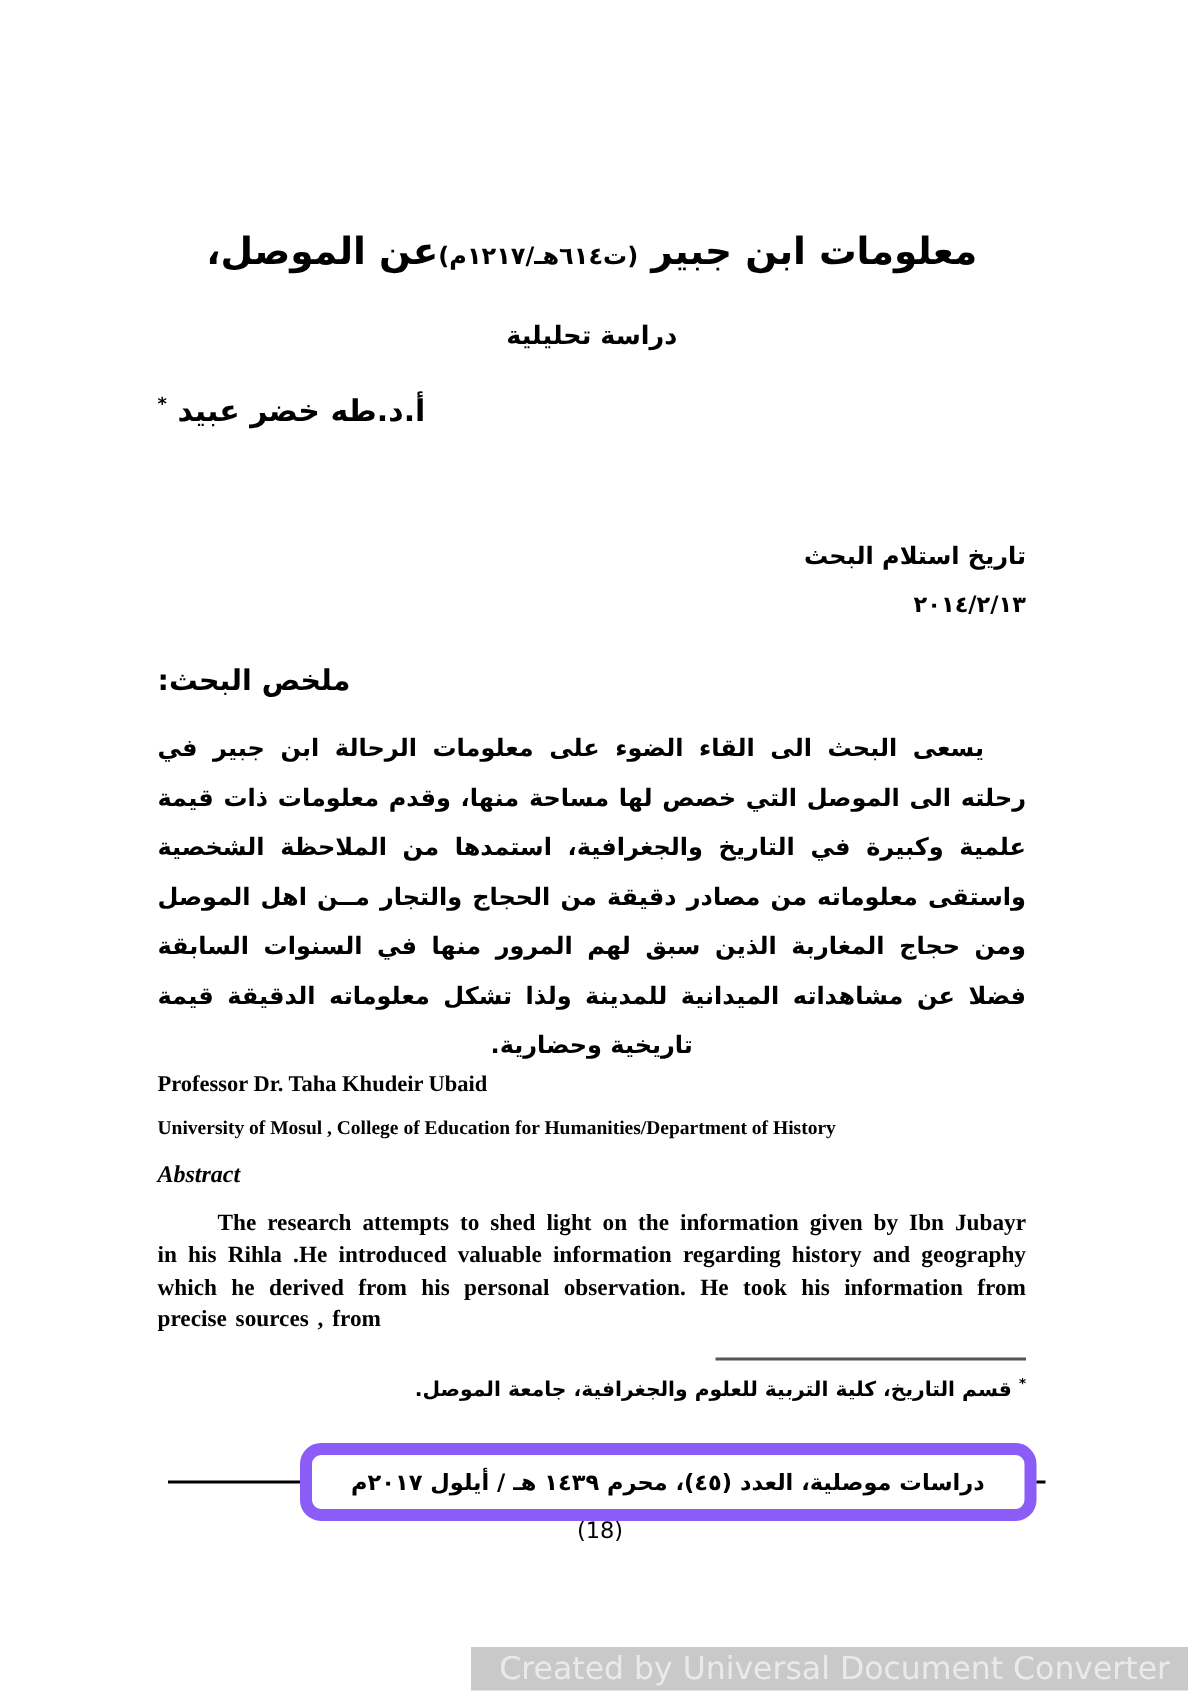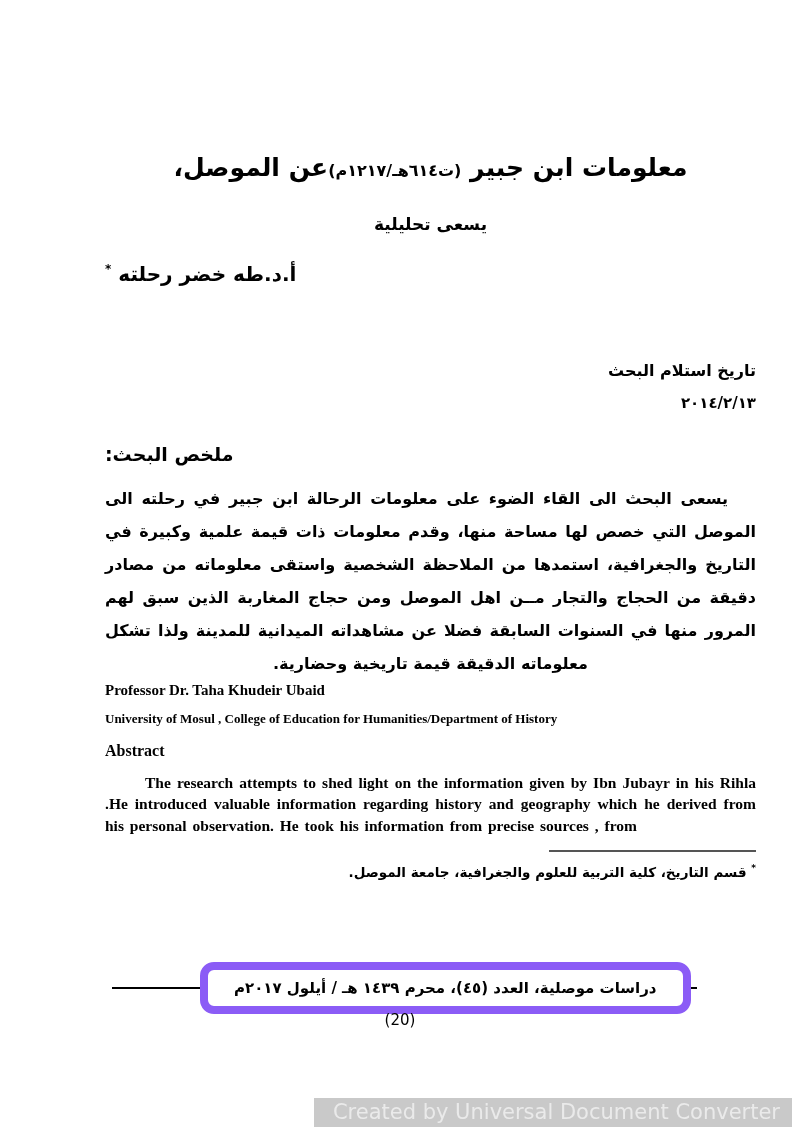--- a/index.html
+++ b/index.html
@@ -6,21 +6,21 @@
   html, body { background: #ffffff; }
   body { width: 800px; font-synthesis: weight; }
   .page {
     position: relative;
     width: 800px;
     height: 1132px;
     background: #ffffff;
     color: #000000;
     overflow: hidden;
   }
-  .content { padding: 0 44px 0 105px; }
+  .content { padding: 0 116px 0 105px; }
 
   .ar { font-family: "DejaVu Sans", sans-serif; font-weight: bold; direction: rtl; }
   .en { font-family: "Liberation Serif", serif; font-weight: bold; direction: ltr; }
 
   .doc-title {
     padding-top: 148px;
     text-align: center;
     font-size: 25px;
     line-height: 40px;
   }
@@ -70,21 +70,21 @@
 
   .en-title {
     margin-top: 8px;
     text-align: center;
     font-size: 17px;
     line-height: 32px;
   }
 
   .en-author { font-size: 15px; line-height: 20px; }
   .en-affiliation { margin-top: 10px; font-size: 13px; line-height: 18px; }
-  .en-abstract-heading { margin-top: 12px; font-size: 16px; line-height: 22px; }
+  .en-abstract-heading { margin-top: 12px; font-size: 16px; line-height: 22px; font-style: italic; }
 
   .en-abstract-text {
     margin-top: 10px;
     font-size: 15.5px;
     line-height: 21.5px;
     text-align: justify;
     text-indent: 40px;
     word-spacing: 2px;
   }
 
@@ -149,23 +149,23 @@
   }
 </style>
 </head>
 <body>
 
 <div class="page">
   <div class="content">
 
     <div class="ar doc-title"><span>معلومات ابن  جبير </span><span class="paren">(ت٦١٤هـ/١٢١٧م)</span><span>عن الموصل،</span></div>
 
-    <div class="ar doc-subtitle">يسعى تحليلية</div>
-
-    <div class="ar author-line"><span>أ.د.طه خضر رحلته</span> <sup>*</sup></div>
+    <div class="ar doc-subtitle">دراسة تحليلية</div>
+
+    <div class="ar author-line"><span>أ.د.طه خضر عبيد</span> <sup>*</sup></div>
 
     <div class="ar dates-row">
       <div class="date-block received">
         <div class="date-label">تاريخ استلام البحث</div>
         <div class="date-value">٢٠١٤/٢/١٣</div>
       </div>
     </div>
 
     <div class="ar abstract-ar-heading">ملخص البحث:</div>
 
@@ -185,16 +185,16 @@
     <div class="ar footnote-line"><sup>*</sup> <span>قسم التاريخ، كلية التربية للعلوم والجغرافية، جامعة الموصل.</span></div>
 
   </div>
 
   <div class="journal-footer">
     <div class="footer-rule left"></div>
     <div class="ar journal-box">دراسات موصلية، العدد (٤٥)، محرم ١٤٣٩ هـ / أيلول ٢٠١٧م</div>
     <div class="footer-rule right"></div>
   </div>
 
-  <div class="page-number">(20)</div>
+  <div class="page-number">(18)</div>
 
   <div class="watermark" style="background: rgb(201, 201, 201); color: rgb(234, 234, 234); padding-left: 19px;">Created by Universal Document Converter</div>
 </div>
 
 </body></html>

